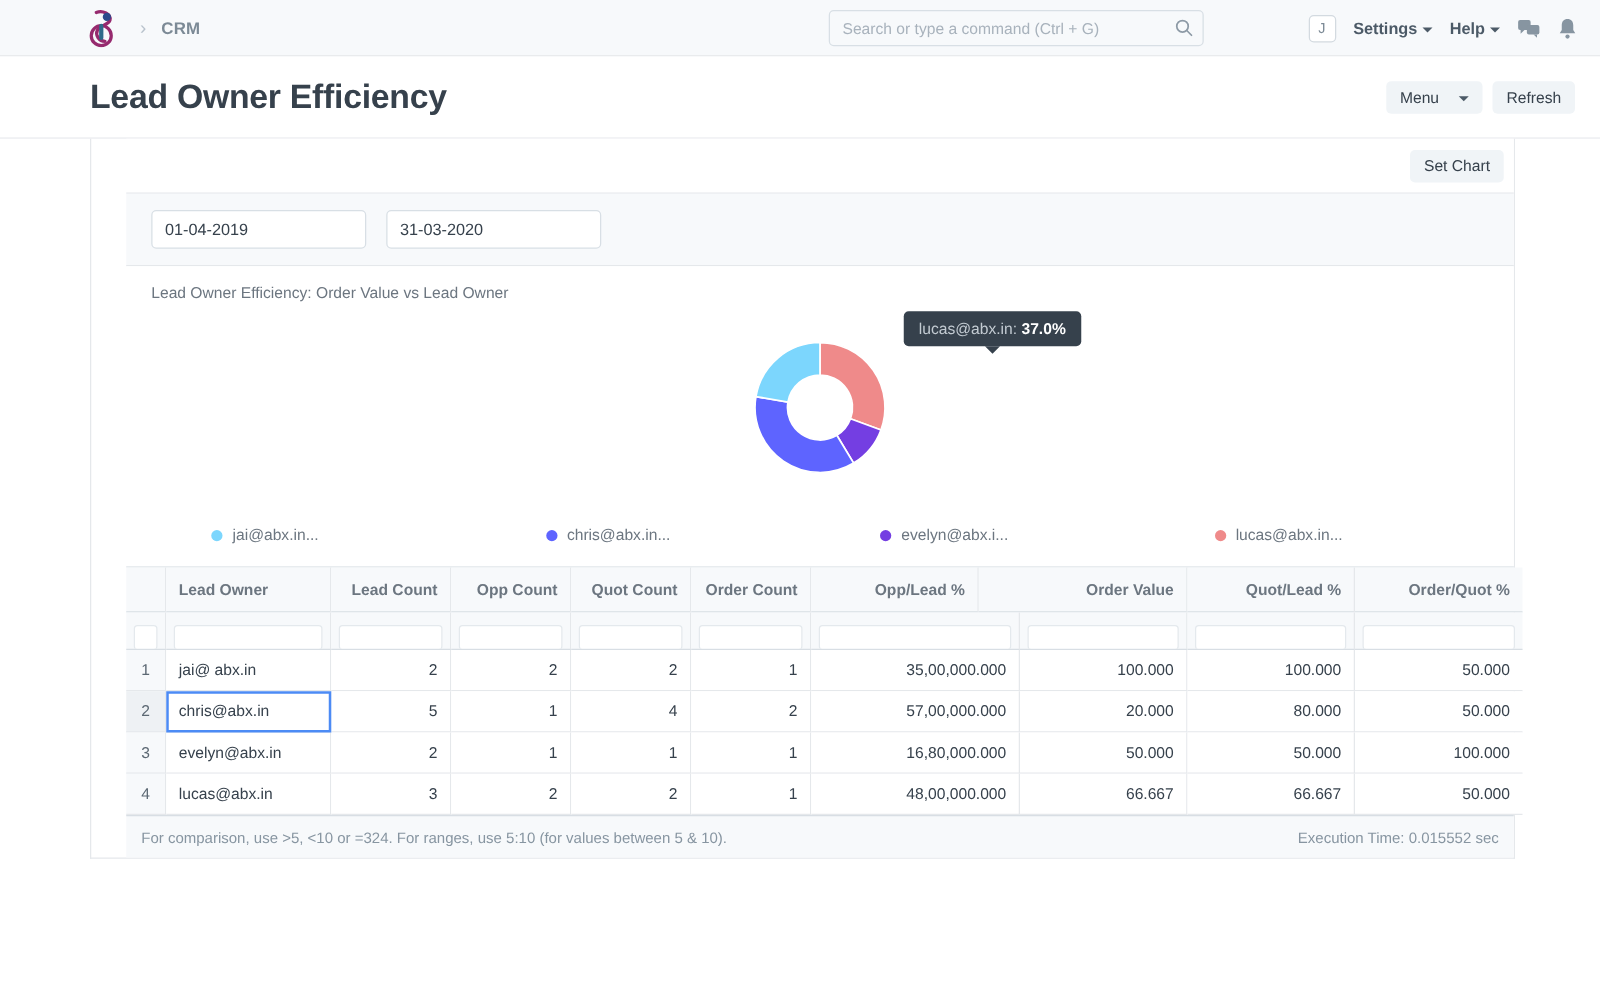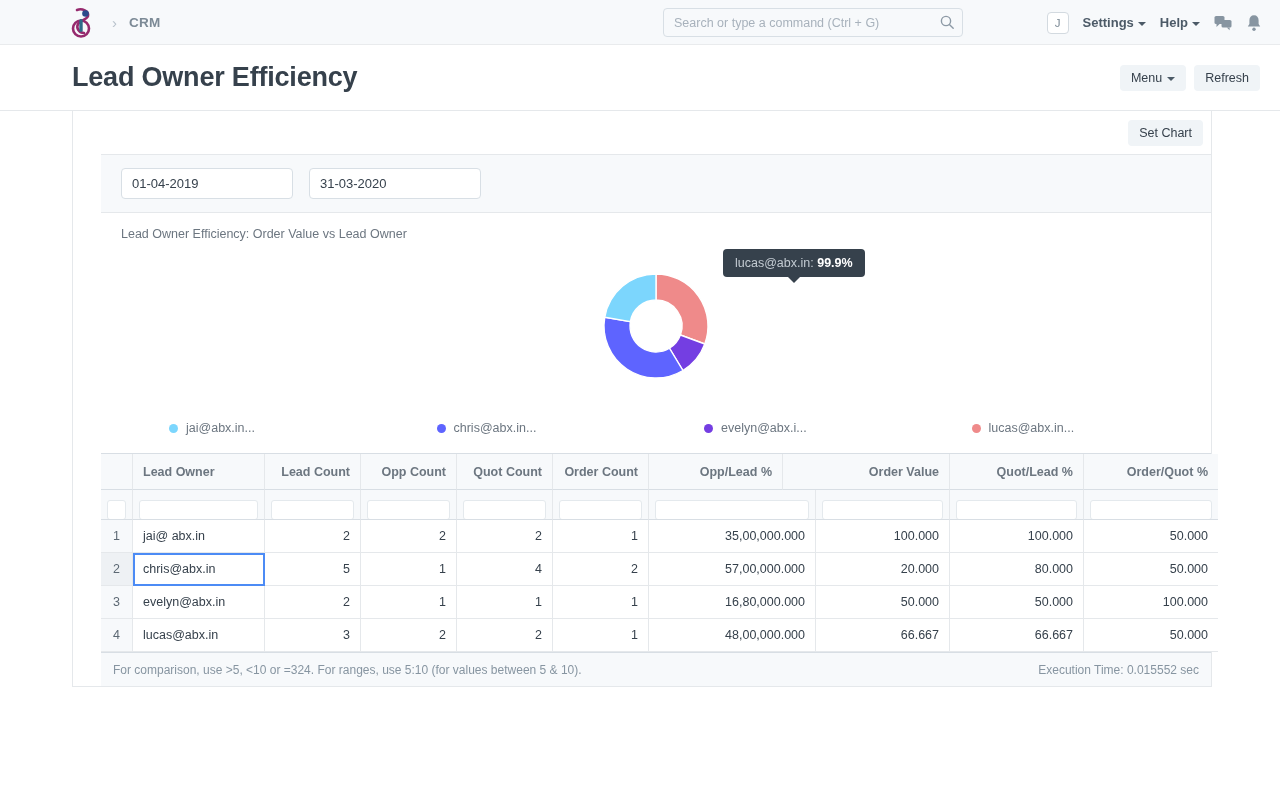--- a/index.html
+++ b/index.html
@@ -97,21 +97,21 @@
   .head-actions { display: flex; gap: 8px; }
   .btn {
     background: #f0f4f7;
     border: none;
     border-radius: 4px;
     color: #36414c;
     font-size: 12.5px;
     padding: 6px 11px;
     cursor: pointer;
     font-family: "Liberation Sans", sans-serif;
-    display: flex; align-items: center; gap: 5px;
+    display: flex; align-items: center; gap: 16px;
   }
 
   
   .main {
     padding: 0 68px;
     background: #fff;
   }
   .report-wrap {
     border-left: 1px solid #e5e8eb;
     border-right: 1px solid #e5e8eb;
@@ -331,21 +331,21 @@
       <input class="filter-input" type="text" value="01-04-2019" style="">
       <input class="filter-input" type="text" value="31-03-2020" style="">
     </div>
 
     <div class="chart-area">
       <div class="chart-title">Lead Owner Efficiency: Order Value vs Lead Owner</div>
 
       <div class="donut-holder">
         <div class="tooltip">
           <span class="tt-label">lucas@abx.in:</span>
-          <span class="tt-val">99.9%</span>
+          <span class="tt-val">37.0%</span>
         </div>
         <svg id="donut-svg" width="120" height="120" viewBox="0 0 120 120">
             <path d="M 60 8 A 52 52 0 0 1 108.77957899860063 78.01534547876561 L 84.38978949930032 69.00767273938281 A 26 26 0 0 0 60 34 Z" fill="#ef8a8a" stroke="#ffffff" stroke-width="1.4"></path>
             <path d="M 108.77957899860063 78.01534547876561 A 52 52 0 0 1 86.91502114401769 104.49248966755042 L 73.45751057200884 82.24624483377521 A 26 26 0 0 0 84.38978949930032 69.00767273938281 Z" fill="#743ee2" stroke="#ffffff" stroke-width="1.4"></path>
             <path d="M 86.91502114401769 104.49248966755042 A 52 52 0 0 1 8.734217980735416 51.29255525695121 L 34.36710899036771 55.6462776284756 A 26 26 0 0 0 73.45751057200884 82.24624483377521 Z" fill="#5e64ff" stroke="#ffffff" stroke-width="1.4"></path>
             <path d="M 8.734217980735416 51.29255525695121 A 52 52 0 0 1 59.99999999999999 8 L 59.99999999999999 34 A 26 26 0 0 0 34.36710899036771 55.6462776284756 Z" fill="#7cd6fd" stroke="#ffffff" stroke-width="1.4"></path>
           </svg>
       </div>
 
       <div class="legend" id="chart-legend">

